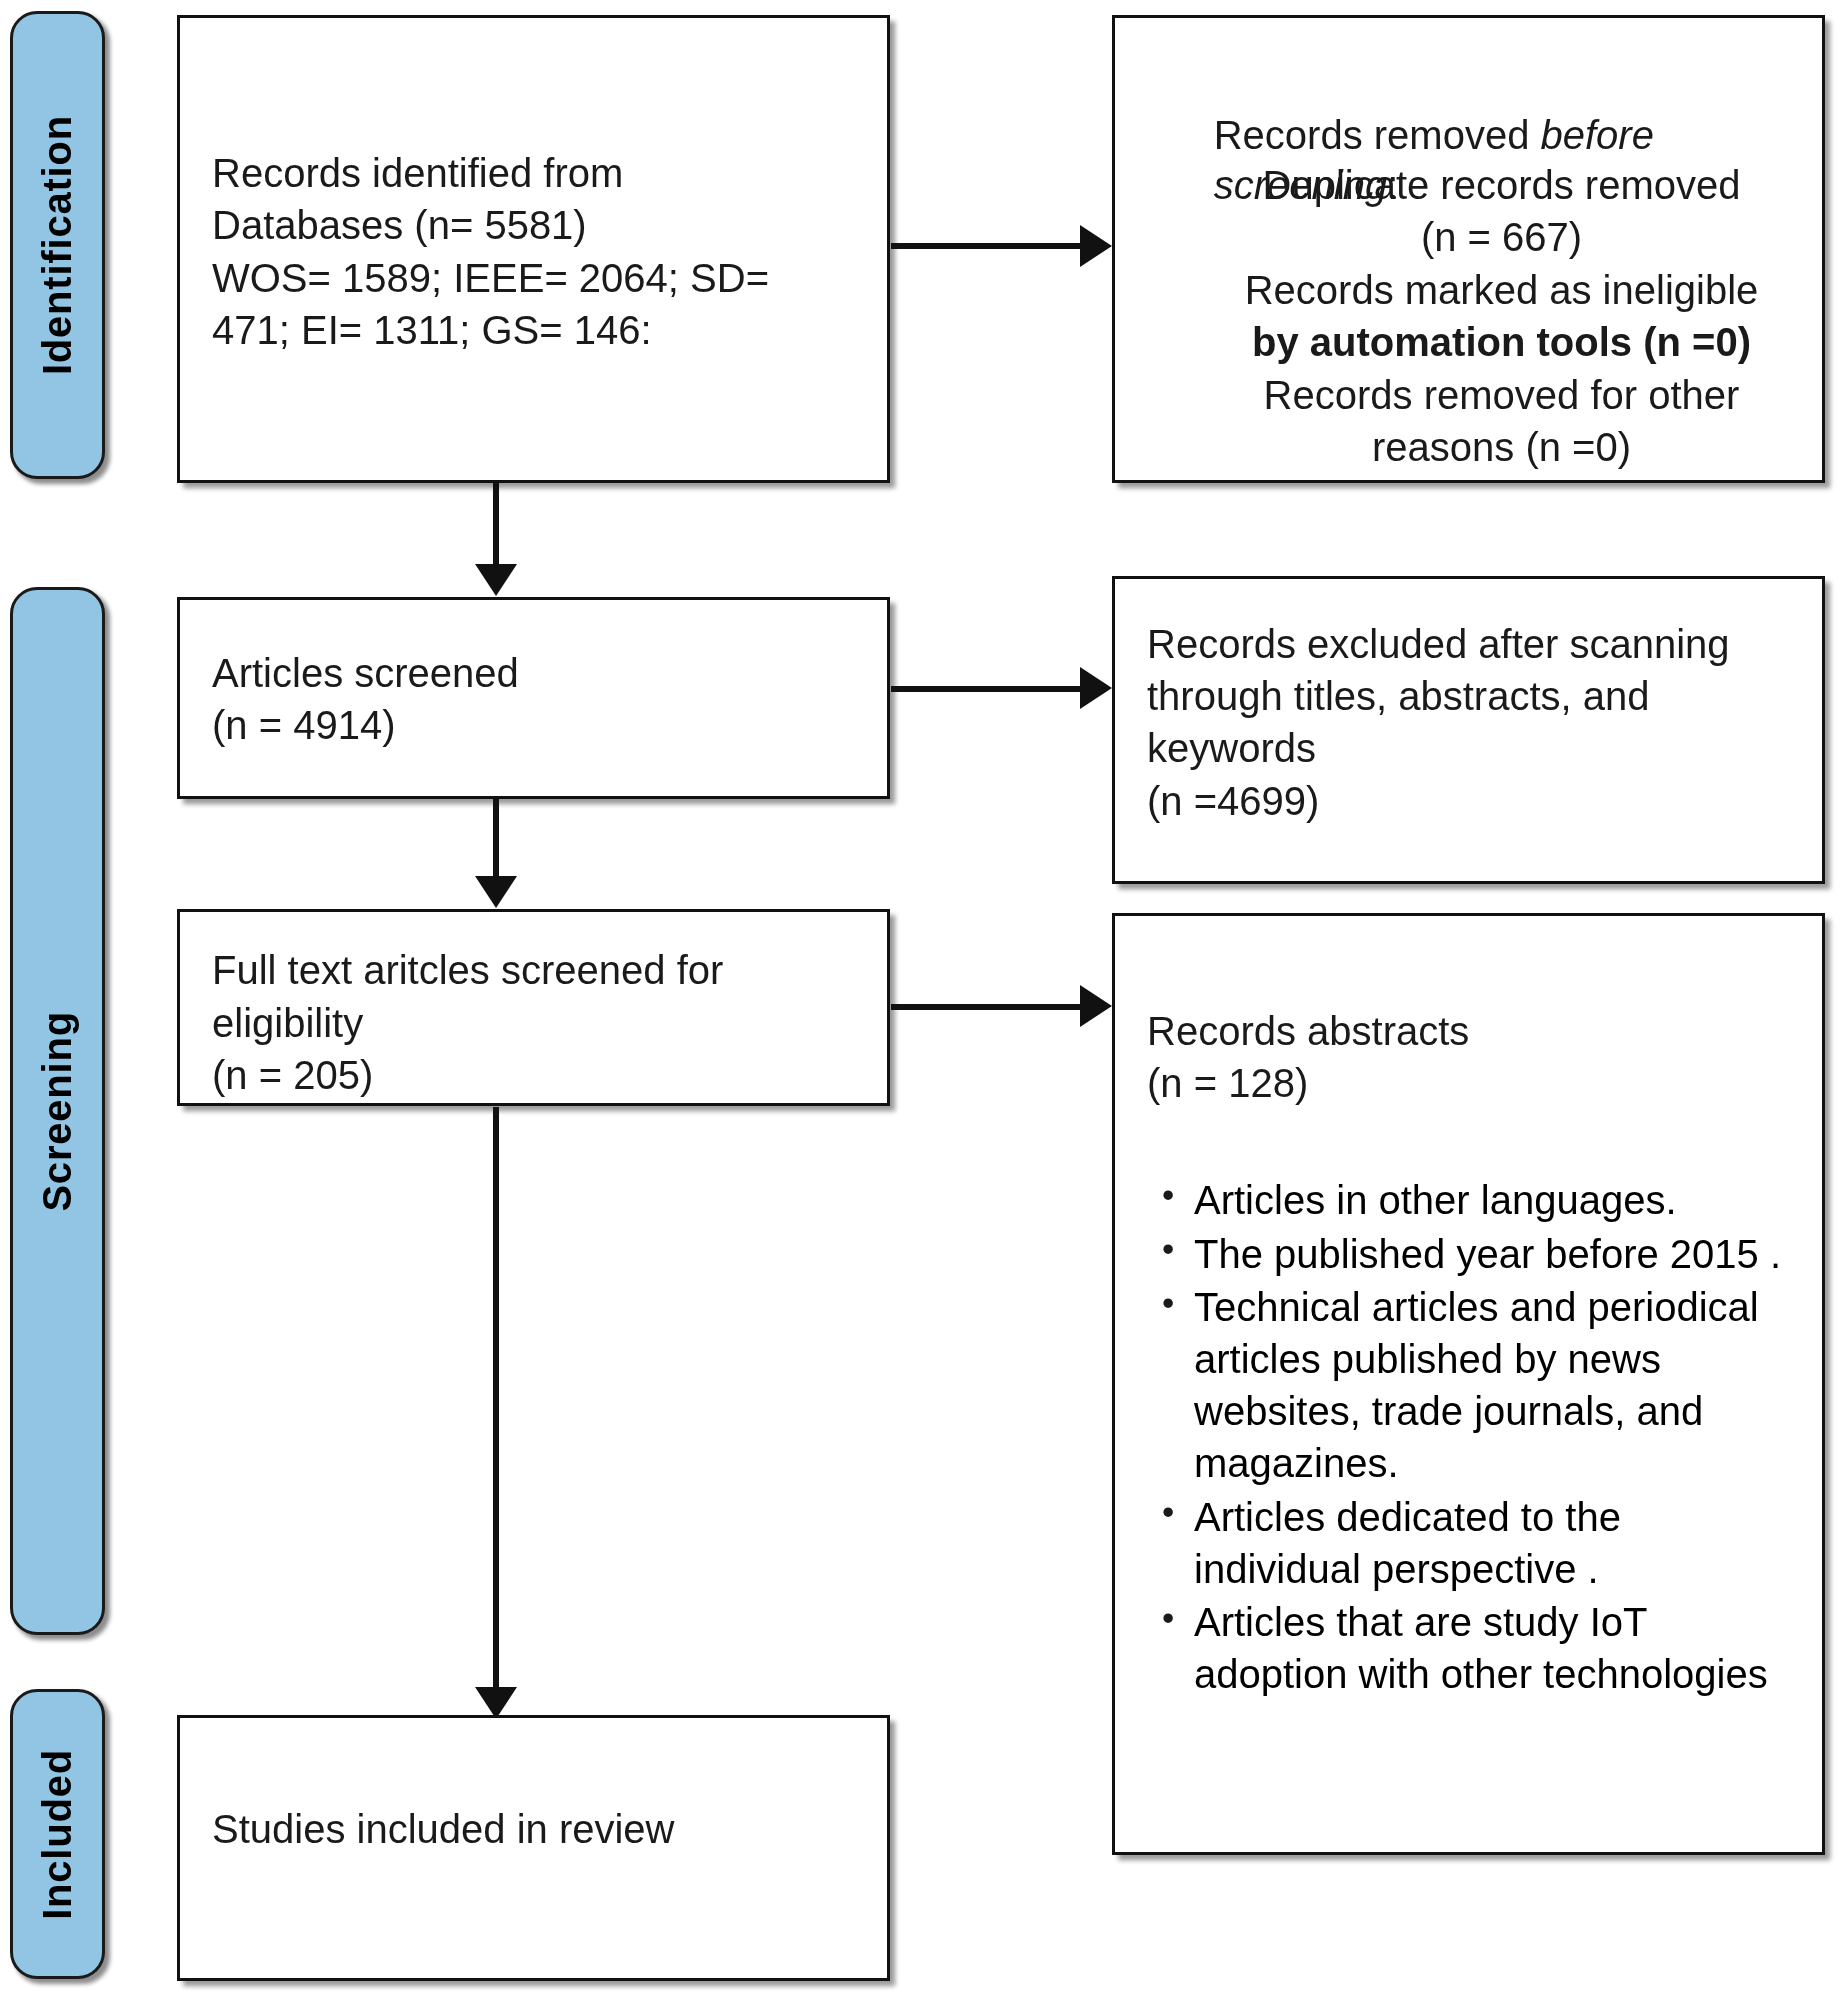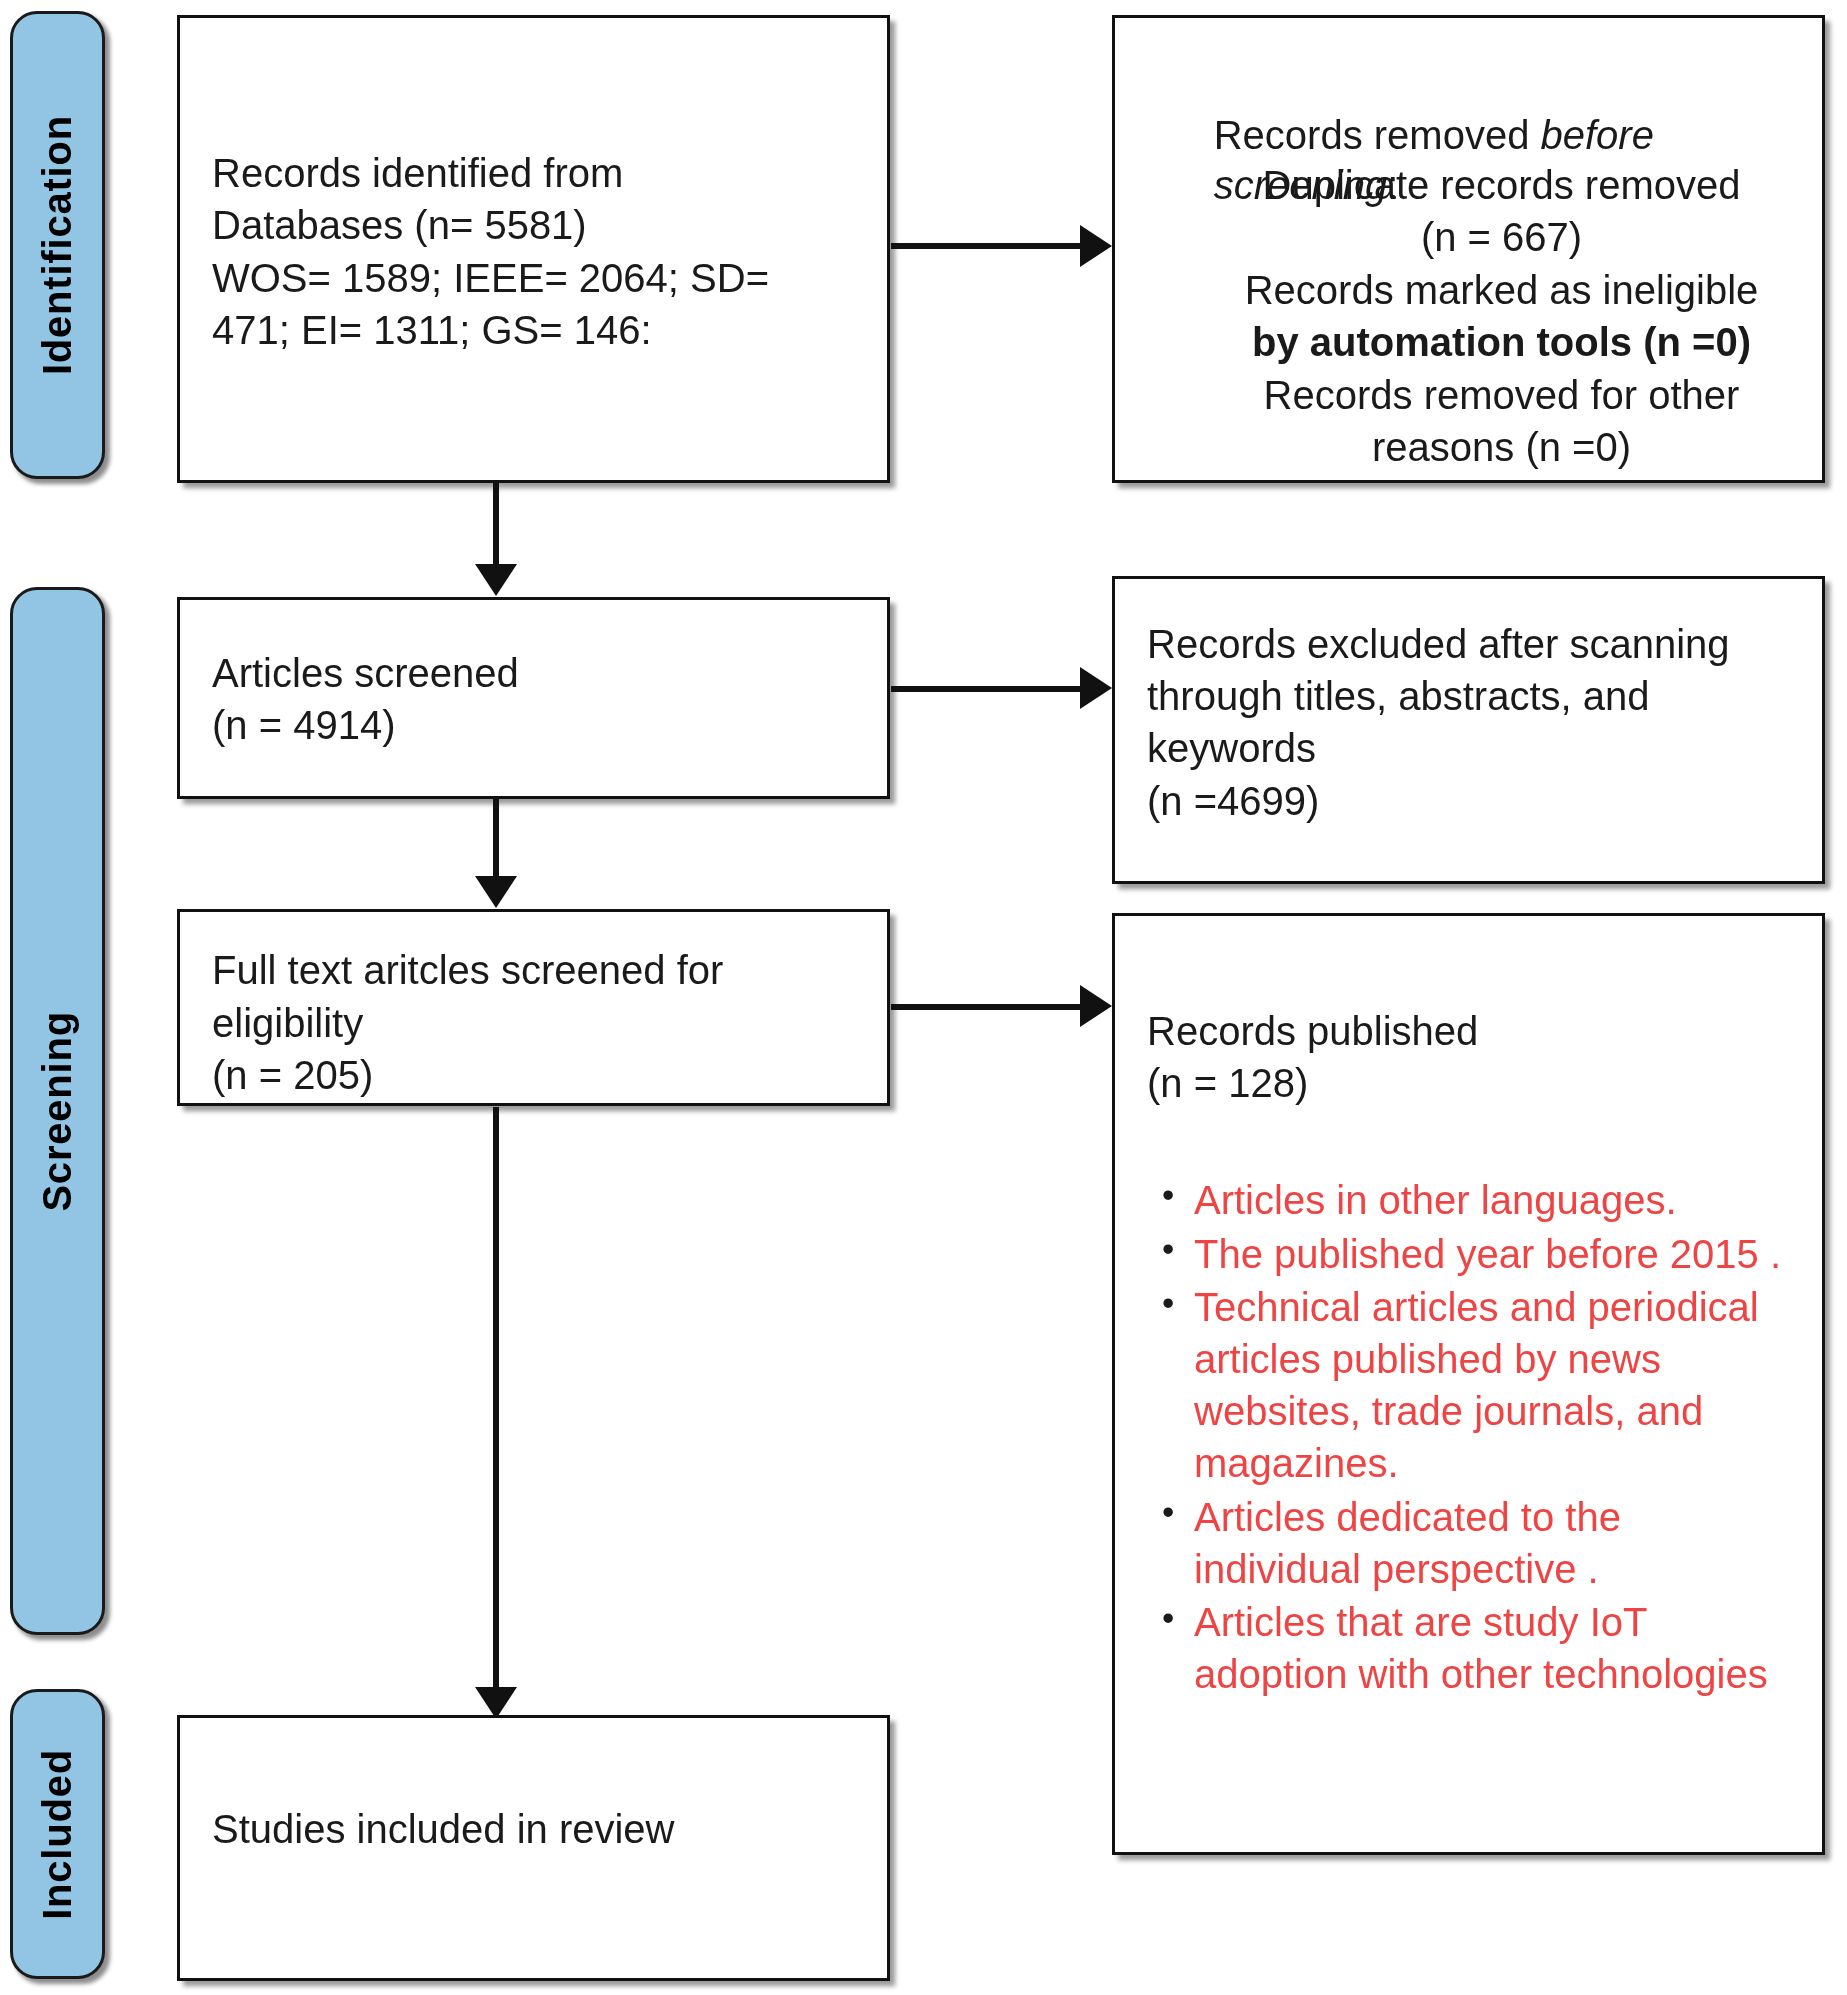--- a/index.html
+++ b/index.html
@@ -68,21 +68,21 @@
   
   ul.bullets {
     position: absolute;
     left: 42px;
     right: 24px;
     margin: 0;
     padding: 0 0 0 37px;
     list-style: none;
     font-size: 40px;
     line-height: 1.30;
-    color: #ef4444;
+    color: #000000;
   }
   ul.bullets li {
     position: relative;
     margin: 0 0 1.6px 0;
   }
   ul.bullets li::before {
     content: "\2022";
     position: absolute;
     left: -32px;
     top: -1.6px;
@@ -182,21 +182,21 @@
   <div class="conn-v" style="left:493px; top:798px; width:5.6px; height:85px;"></div>
   <div class="arrow-down" style="left:475px; top:876px;"></div>
 
   <div class="flow-box" style="left:177px; top:909px; width:713px; height:197px;">
     <div class="box-text" style="top:32px;">Full text aritcles screened for</div>
     <div class="box-text" style="top:85px;">eligibility</div>
     <div class="box-text" style="top:137px;">(n = 205)</div>
   </div>
 
   <div class="flow-box" style="left:1112px; top:913px; width:713px; height:942px;">
-    <div class="box-text" style="top:89px;">Records published</div>
+    <div class="box-text" style="top:89px;">Records abstracts</div>
     <div class="box-text" style="top:141px;">(n = 128)</div>
 
     <ul class="bullets" style="top:258px;">
       <li>Articles in other languages.</li>
       <li>The published year before 2015 .</li>
       <li>Technical articles and periodical articles published by news websites, trade journals, and magazines.</li>
       <li>Articles dedicated to the individual perspective .</li>
       <li>Articles that are study IoT adoption with other technologies</li>
     </ul>
   </div>

